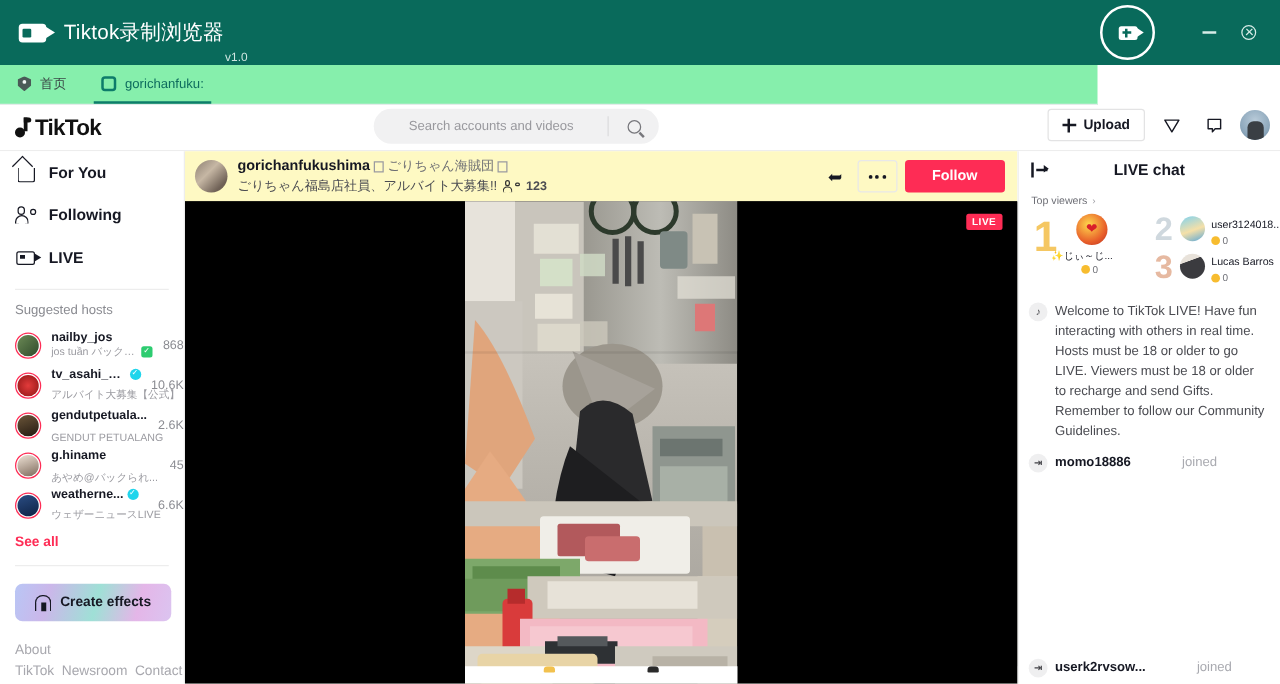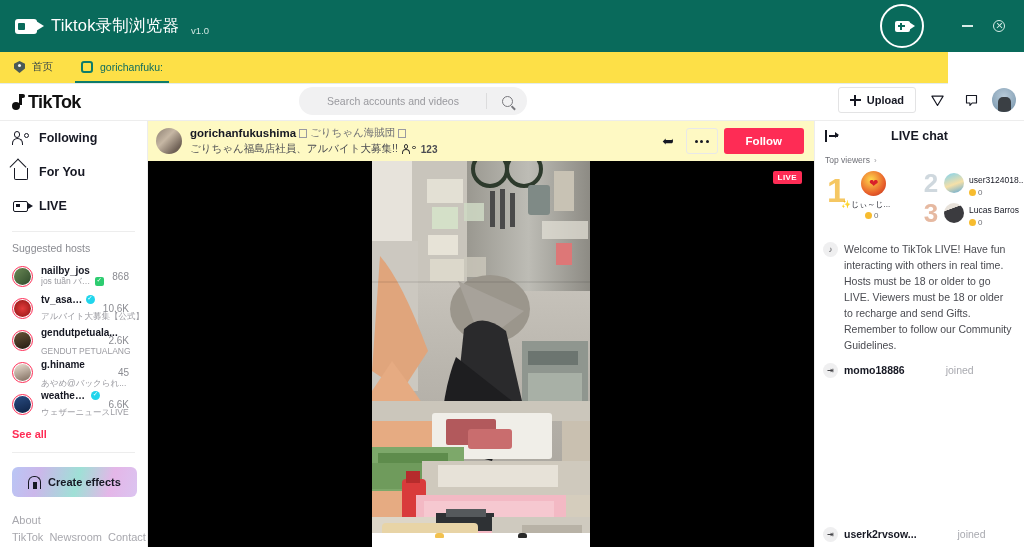--- a/index.html
+++ b/index.html
@@ -33,21 +33,21 @@
     border-bottom: 5px solid transparent;
     border-left: 8px solid #fff;
   }
   .cam-glyph .notch {
     position: absolute; left: 3px; top: 4px; width: 7px; height: 7px;
     border-radius: 1px; background: #096a5b;
   }
   .tb-title {
     color: #ffffff; font-size: 16.5px; margin-left: 13px; letter-spacing: .2px;
   }
-  .tb-ver { color: #cfe6e1; font-size: 9.5px; margin-left: 12px; position: relative; top: 4px; }
+  .tb-ver { color: #cfe6e1; font-size: 9.5px; margin-left: 1px; position: relative; top: 20px; }
   .tb-spacer { flex: 1; }
   .tb-record {
     width: 44px; height: 44px; border-radius: 50%;
     border: 2px solid #ffffff;
     display: flex; align-items: center; justify-content: center;
     margin-right: 30px;
   }
   .tb-record .cam-small {
     position: relative; width: 15px; height: 11px; background: #fff; border-radius: 2px;
   }
@@ -77,22 +77,22 @@
   }
   .close-ring:before, .close-ring:after {
     content: ""; position: absolute; left: 2px; top: 4.3px; width: 7px; height: 1.3px;
     background: #d7ece7;
   }
   .close-ring:before { transform: rotate(45deg); }
   .close-ring:after { transform: rotate(-45deg); }
 
   
   .tabstrip {
-    position: absolute; left: 0; top: 52px; width: 948px; height: 32px;
-    background: #fde047; display: flex; align-items: flex-end;
+    position: absolute; left: 0; top: 52px; width: 878px; height: 32px;
+    background: #86efac; display: flex; align-items: flex-end;
     border-bottom: 1px solid #e4ecea;
   }
   .tab {
     display: flex; align-items: center; height: 32px; padding: 0 14px;
     gap: 7px; position: relative;
   }
   .tab-label { font-size: 10.5px; color: #3b4a47; }
   .tab.active .tab-label { color: #0e6d5e; }
   .tab.active:after {
     content: ""; position: absolute; left: 8px; right: 8px; bottom: 0;
@@ -178,21 +178,21 @@
   .ppl-ic .b1 { position: absolute; left: -1px; top: 7px; width: 11px; height: 7px; border: 1.5px solid #161823; border-bottom: none; border-radius: 6px 6px 0 0; }
   .ppl-ic .h2 { position: absolute; right: 0; top: 2px; width: 5px; height: 5px; border: 1.5px solid #161823; border-radius: 50%; }
   .live-ic { position: relative; width: 15px; height: 11px; border: 1.5px solid #161823; border-radius: 2px; }
   .live-ic:after {
     content: ""; position: absolute; right: -6px; top: 1px; width: 0; height: 0;
     border-top: 3.5px solid transparent; border-bottom: 3.5px solid transparent; border-left: 5px solid #161823;
   }
   .live-ic .dot { position: absolute; left: 2px; top: 2.5px; width: 4px; height: 3px; background: #161823; }
   .nav-sep { height: 1px; background: #ededed; margin: 8px 12px 0 12px; }
   .sugg-title { font-size: 10.5px; color: #8a8b91; padding: 10px 0 6px 12px; }
-  .host-row { display: flex; align-items: center; height: 32px; padding: 0 18px 0 12px; gap: 8px; }
+  .host-row { display: flex; align-items: center; height: 32px; padding: 0 0 0 12px; gap: 8px; }
   .host-av {
     width: 21px; height: 21px; border-radius: 50%; flex: 0 0 21px;
     border: 1.4px solid #fe2c55; position: relative; overflow: hidden;
   }
   .host-av .inner { position: absolute; inset: 1px; border-radius: 50%; }
   .host-meta { flex: 1; min-width: 0; }
   .host-name-line { display: flex; align-items: center; gap: 3px; }
   .host-name { font-size: 10px; font-weight: bold; color: #161823; white-space: nowrap; overflow: hidden; text-overflow: ellipsis; max-width: 68px; }
   .verif { width: 9px; height: 9px; border-radius: 50%; background: #20d5ec; position: relative; flex: 0 0 9px; }
   .verif.green { background: #2dcc70; border-radius: 2px; }
@@ -386,33 +386,33 @@
       <svg width="15" height="15" viewBox="0 0 24 24" fill="none" stroke="#161823" stroke-width="1.8" stroke-linejoin="round">
         <path d="M4 4 H20 V16 H13 L9.5 20 V16 H4 Z"></path>
       </svg>
     </div>
     <div class="avatar-hdr"></div>
   </div>
 
   <div class="leftnav">
     <div class="nav-item">
       <span class="nav-ico">
+          <span class="home-ic"></span>
+        </span>
+      <span class="nav-label">For You</span>
+    </div>
+    <div class="nav-item">
+      <span class="nav-ico">
           <span class="ppl-ic">
             <i class="h1"></i>
             <i class="b1"></i>
             <i class="h2"></i>
           </span>
         </span>
       <span class="nav-label">Following</span>
-    </div>
-    <div class="nav-item">
-      <span class="nav-ico">
-          <span class="home-ic"></span>
-        </span>
-      <span class="nav-label">For You</span>
     </div>
     <div class="nav-item">
       <span class="nav-ico">
           <span class="live-ic">
             <i class="dot"></i>
           </span>
         </span>
       <span class="nav-label">LIVE</span>
     </div>
     <div class="nav-sep"></div>

